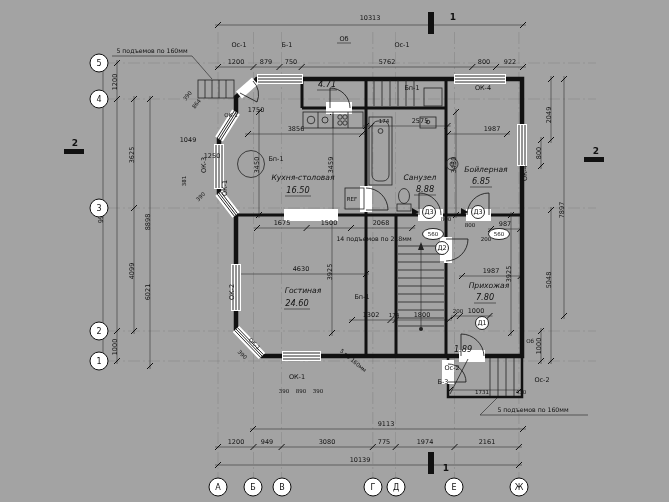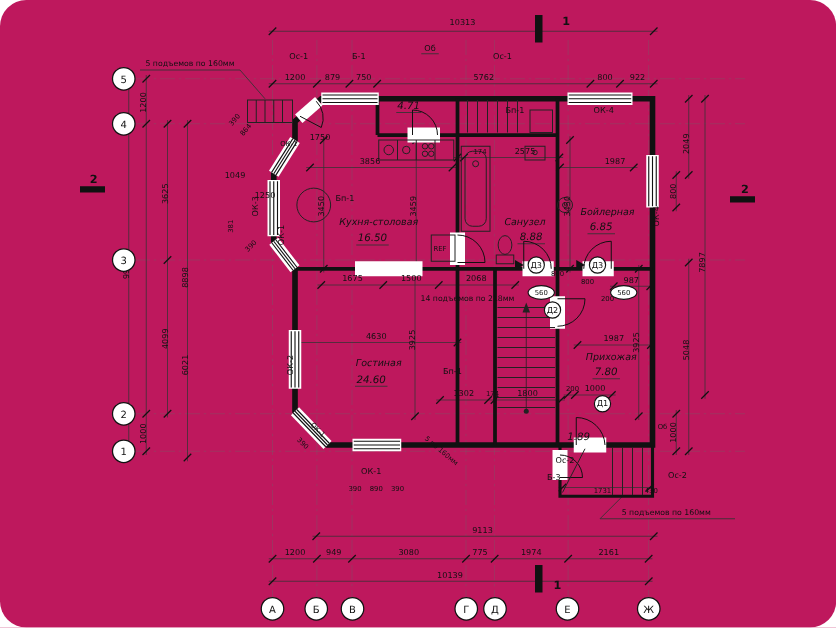--- a/index.html
+++ b/index.html
@@ -1,17 +1,17 @@
 <!DOCTYPE html>
 <html><head>
 <meta charset="utf-8">
 <style>
   html,body{margin:0;padding:0;background:#fff;}
   body{width:669px;height:502px;overflow:hidden;}
-  #stage{position:relative;width:669px;height:502px;background:#be185d;border-radius:21px;}
+  #stage{position:relative;width:669px;height:502px;background:#a3a3a3;}
   svg{display:block;}
   .ann{font-family:"DejaVu Sans",sans-serif;fill:#111;text-anchor:middle;}
   .dim{font-size:6.5px;}
   .small{font-size:5.5px;}
   .note{font-size:6.2px;}
   .room{font-size:7.6px;font-style:italic;}
   .area{font-size:8.2px;font-style:italic;}
   .axis-label{font-size:8px;}
   .section-label{font-size:9px;font-weight:bold;}
   .mark{fill:#fff;stroke:#111;stroke-width:.9;}

